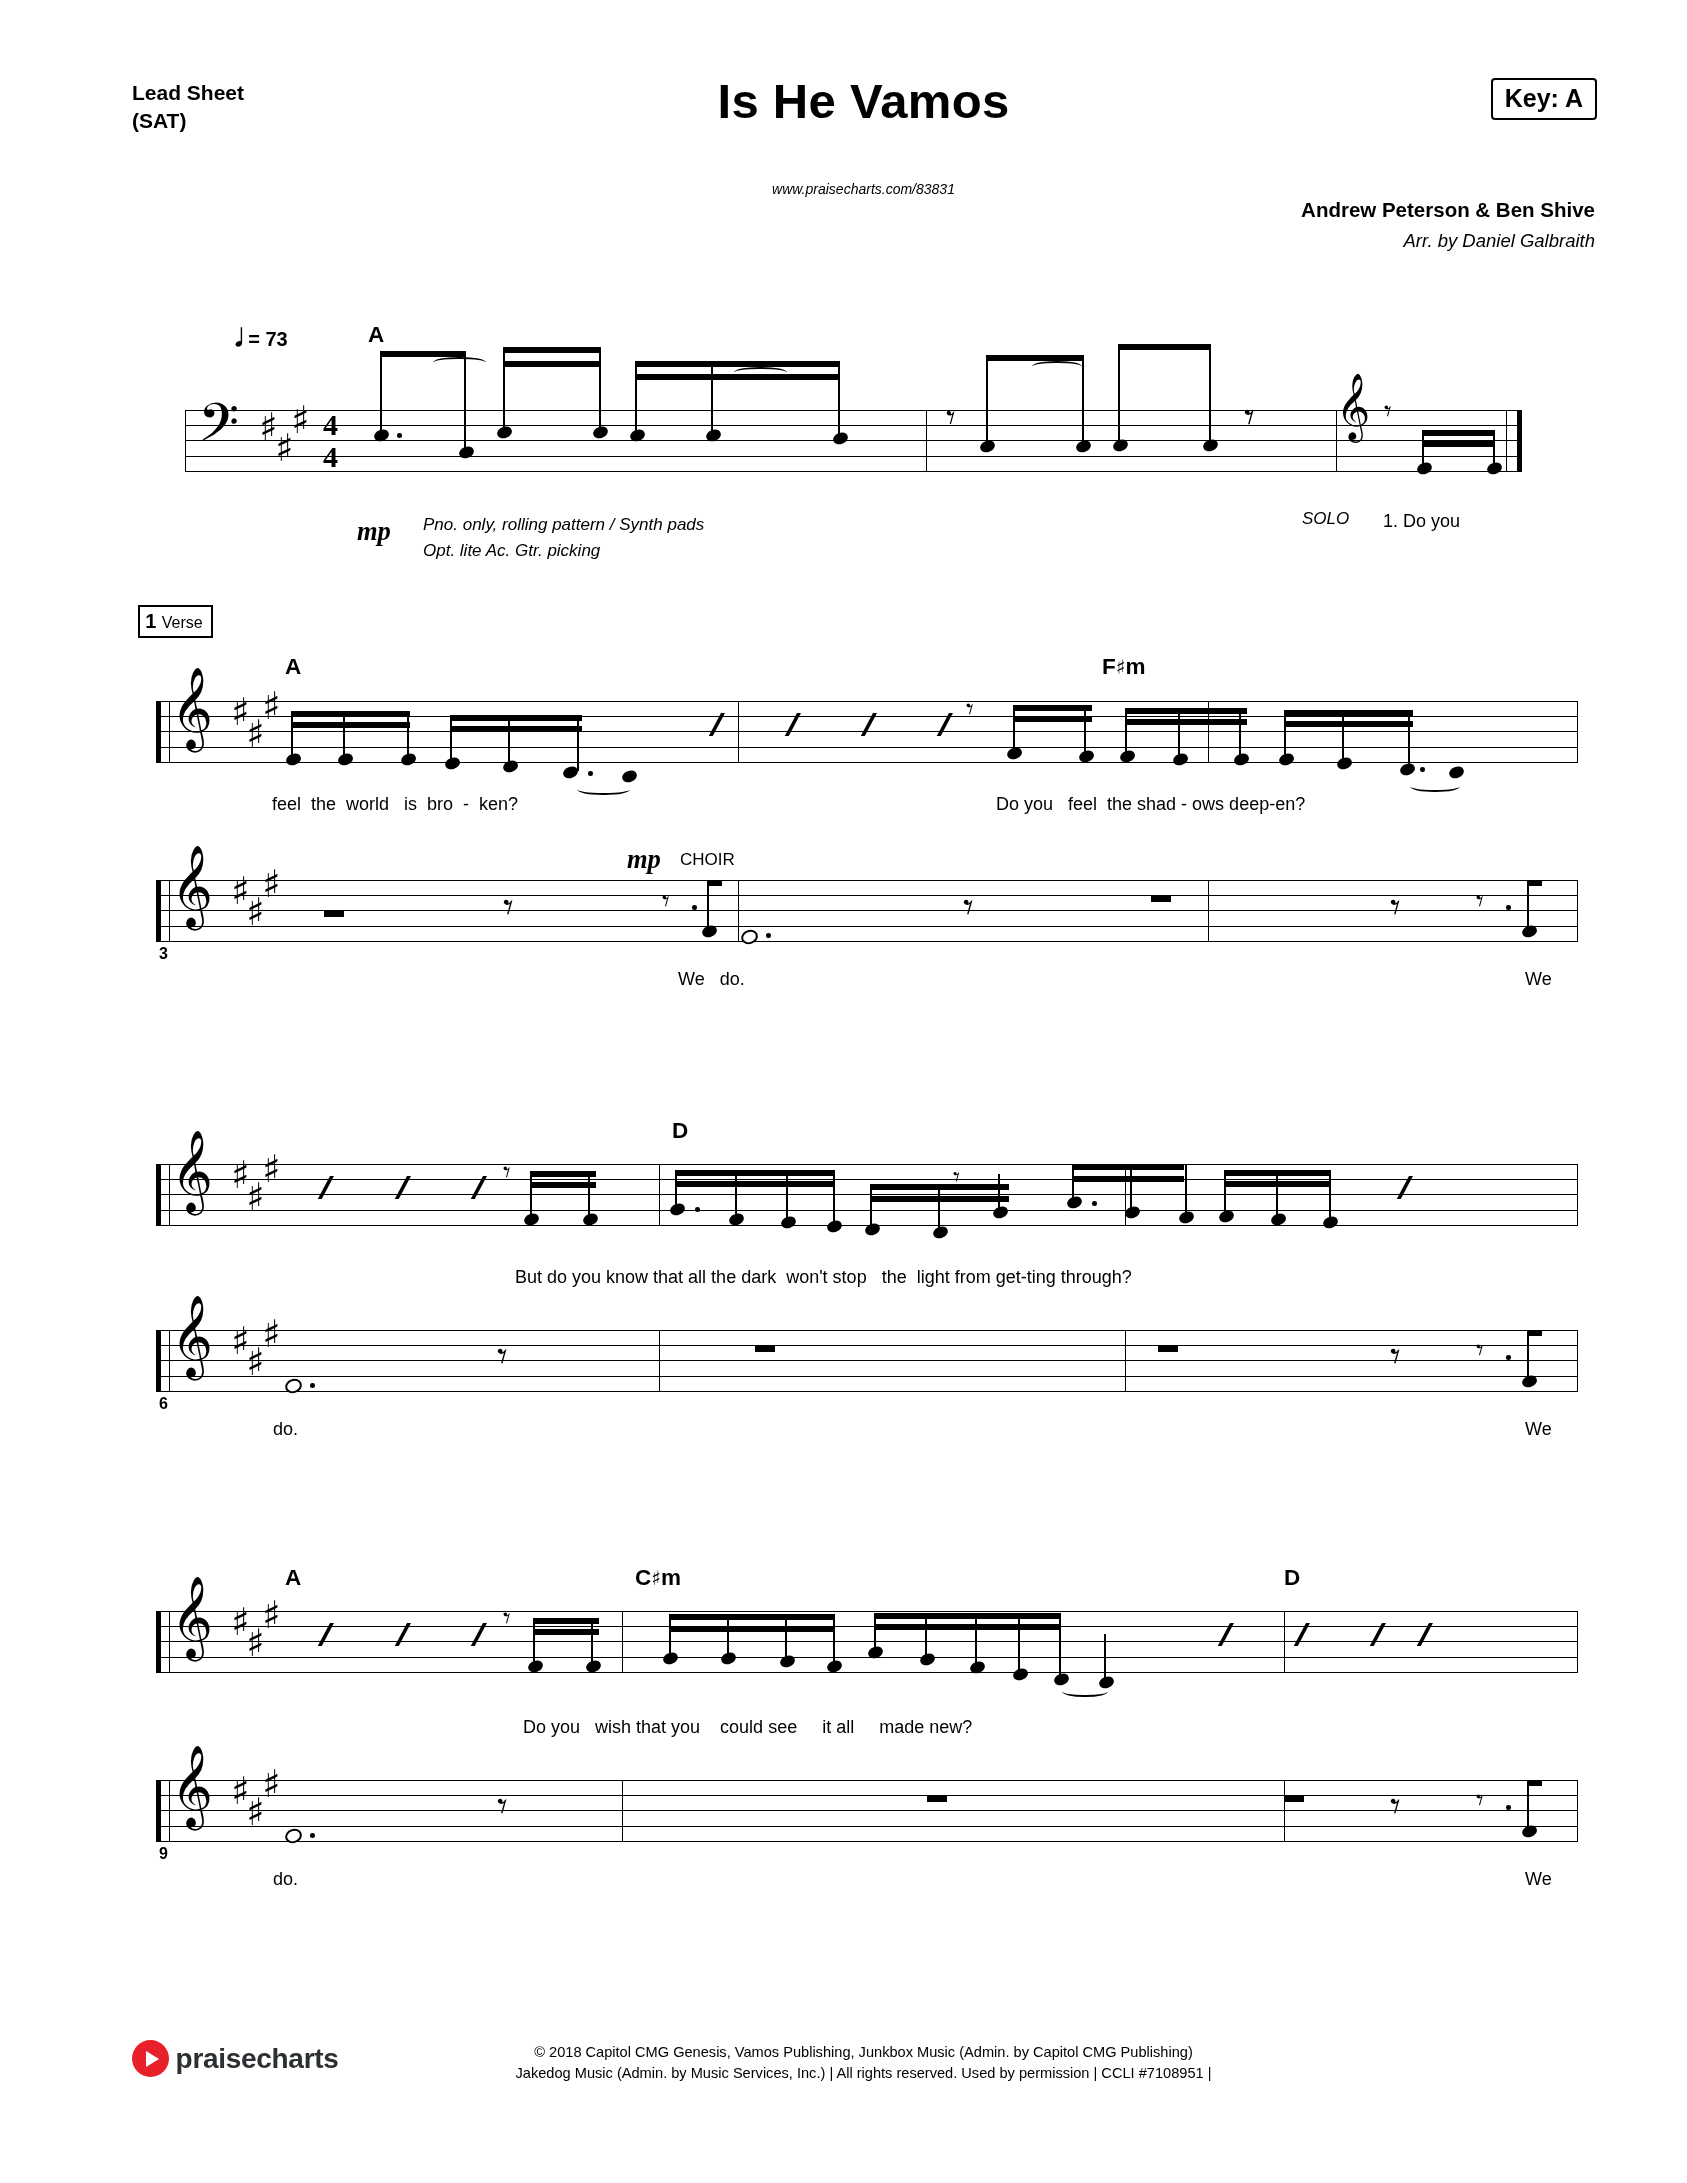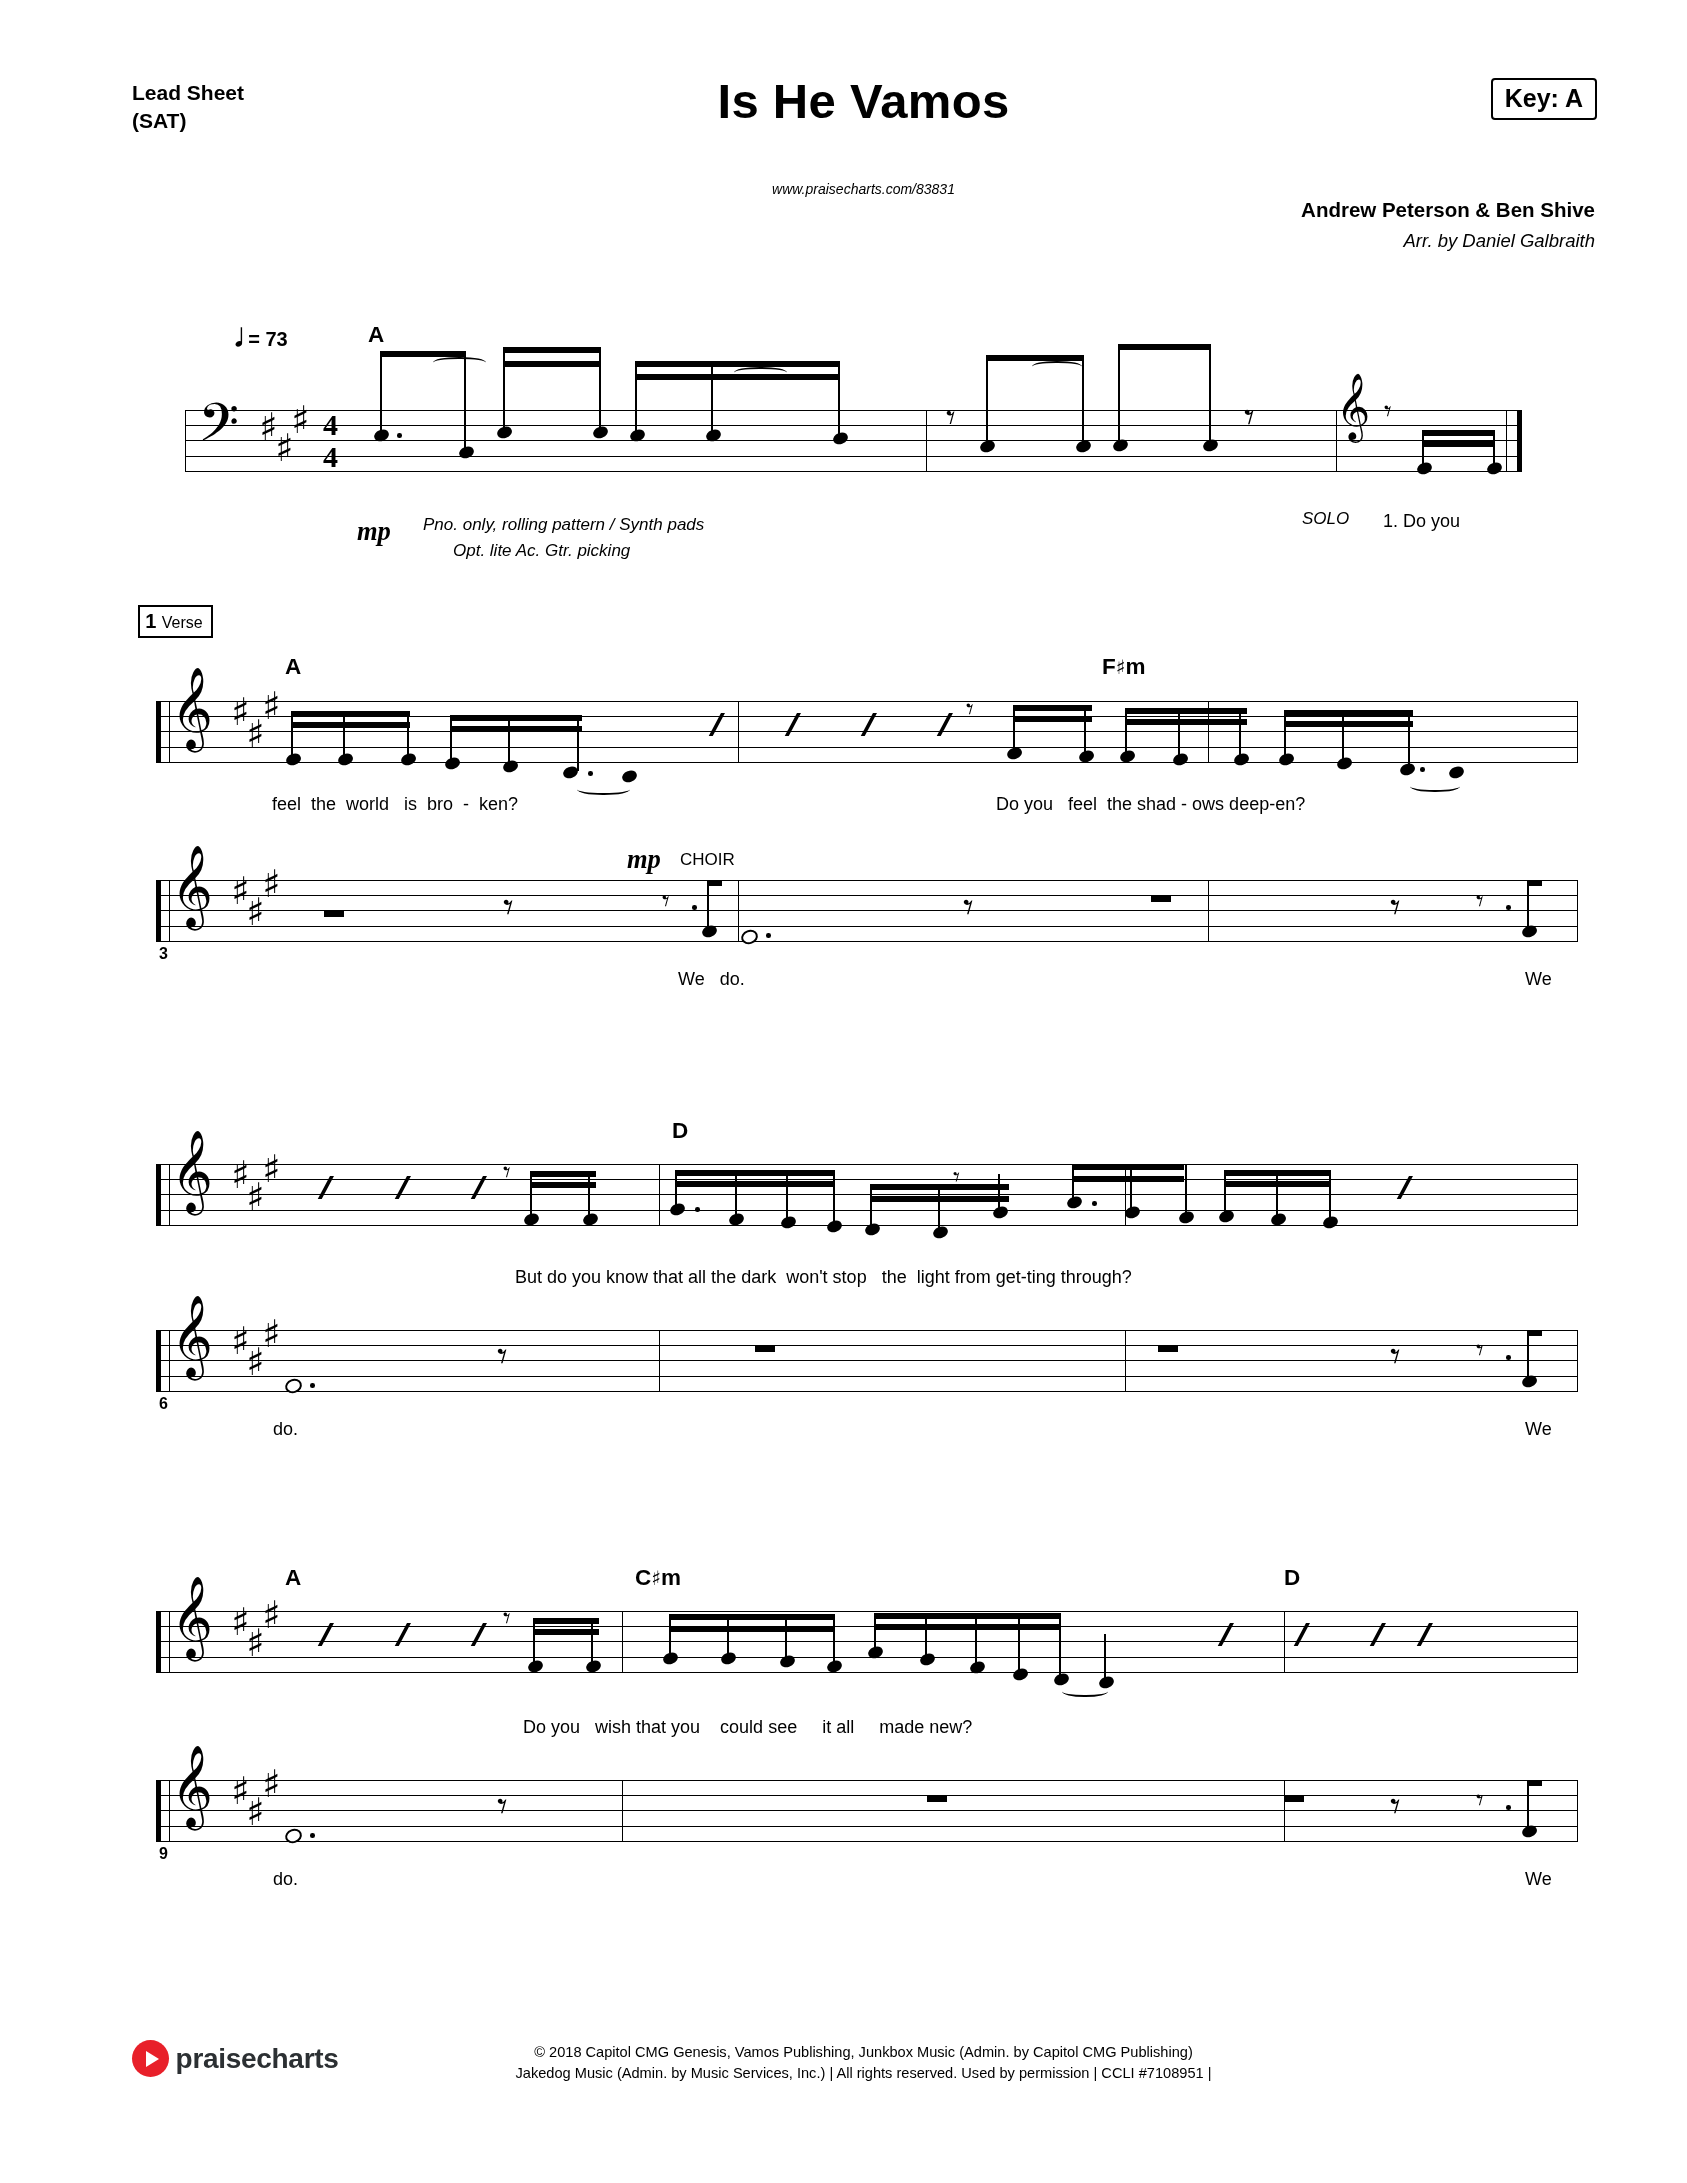--- a/index.html
+++ b/index.html
@@ -371,21 +371,21 @@
     <div class="rest-8" style="left:1384px; top:397px; font-size:29px;">𝄾</div>
     <div class="beam" style="left:1422px; top:430px; width:71px;"></div>
     <div class="beam" style="left:1422px; top:441px; width:71px;"></div>
     <div class="notehead" style="left:1417px; top:463px;"></div>
     <div class="notehead" style="left:1487px; top:463px;"></div>
     <div class="stem" style="left:1422px; top:430px; height:38px;"></div>
     <div class="stem" style="left:1493px; top:430px; height:38px;"></div>
 
     <div class="dynamic" style="left:357px; top:516px;">mp</div>
     <div class="perf-note" style="left:423px; top:515px;">Pno. only, rolling pattern / Synth pads</div>
-    <div class="perf-note" style="left:423px; top:541px;margin-left:30px;">Opt. lite Ac. Gtr. picking</div>
+    <div class="perf-note" style="left:423px; top:541px;">Opt. lite Ac. Gtr. picking</div>
 
     <div class="solo-label" style="left:1302px; top:509px;">SOLO</div>
     <div class="lyric" style="left:1383px; top:511px;">1. Do you</div>
   </div>
 
   <div class="section-box" style="left:138px; top:605px;">
     <span class="num">1</span><span>Verse</span>
   </div>
 
   <div class="system">

